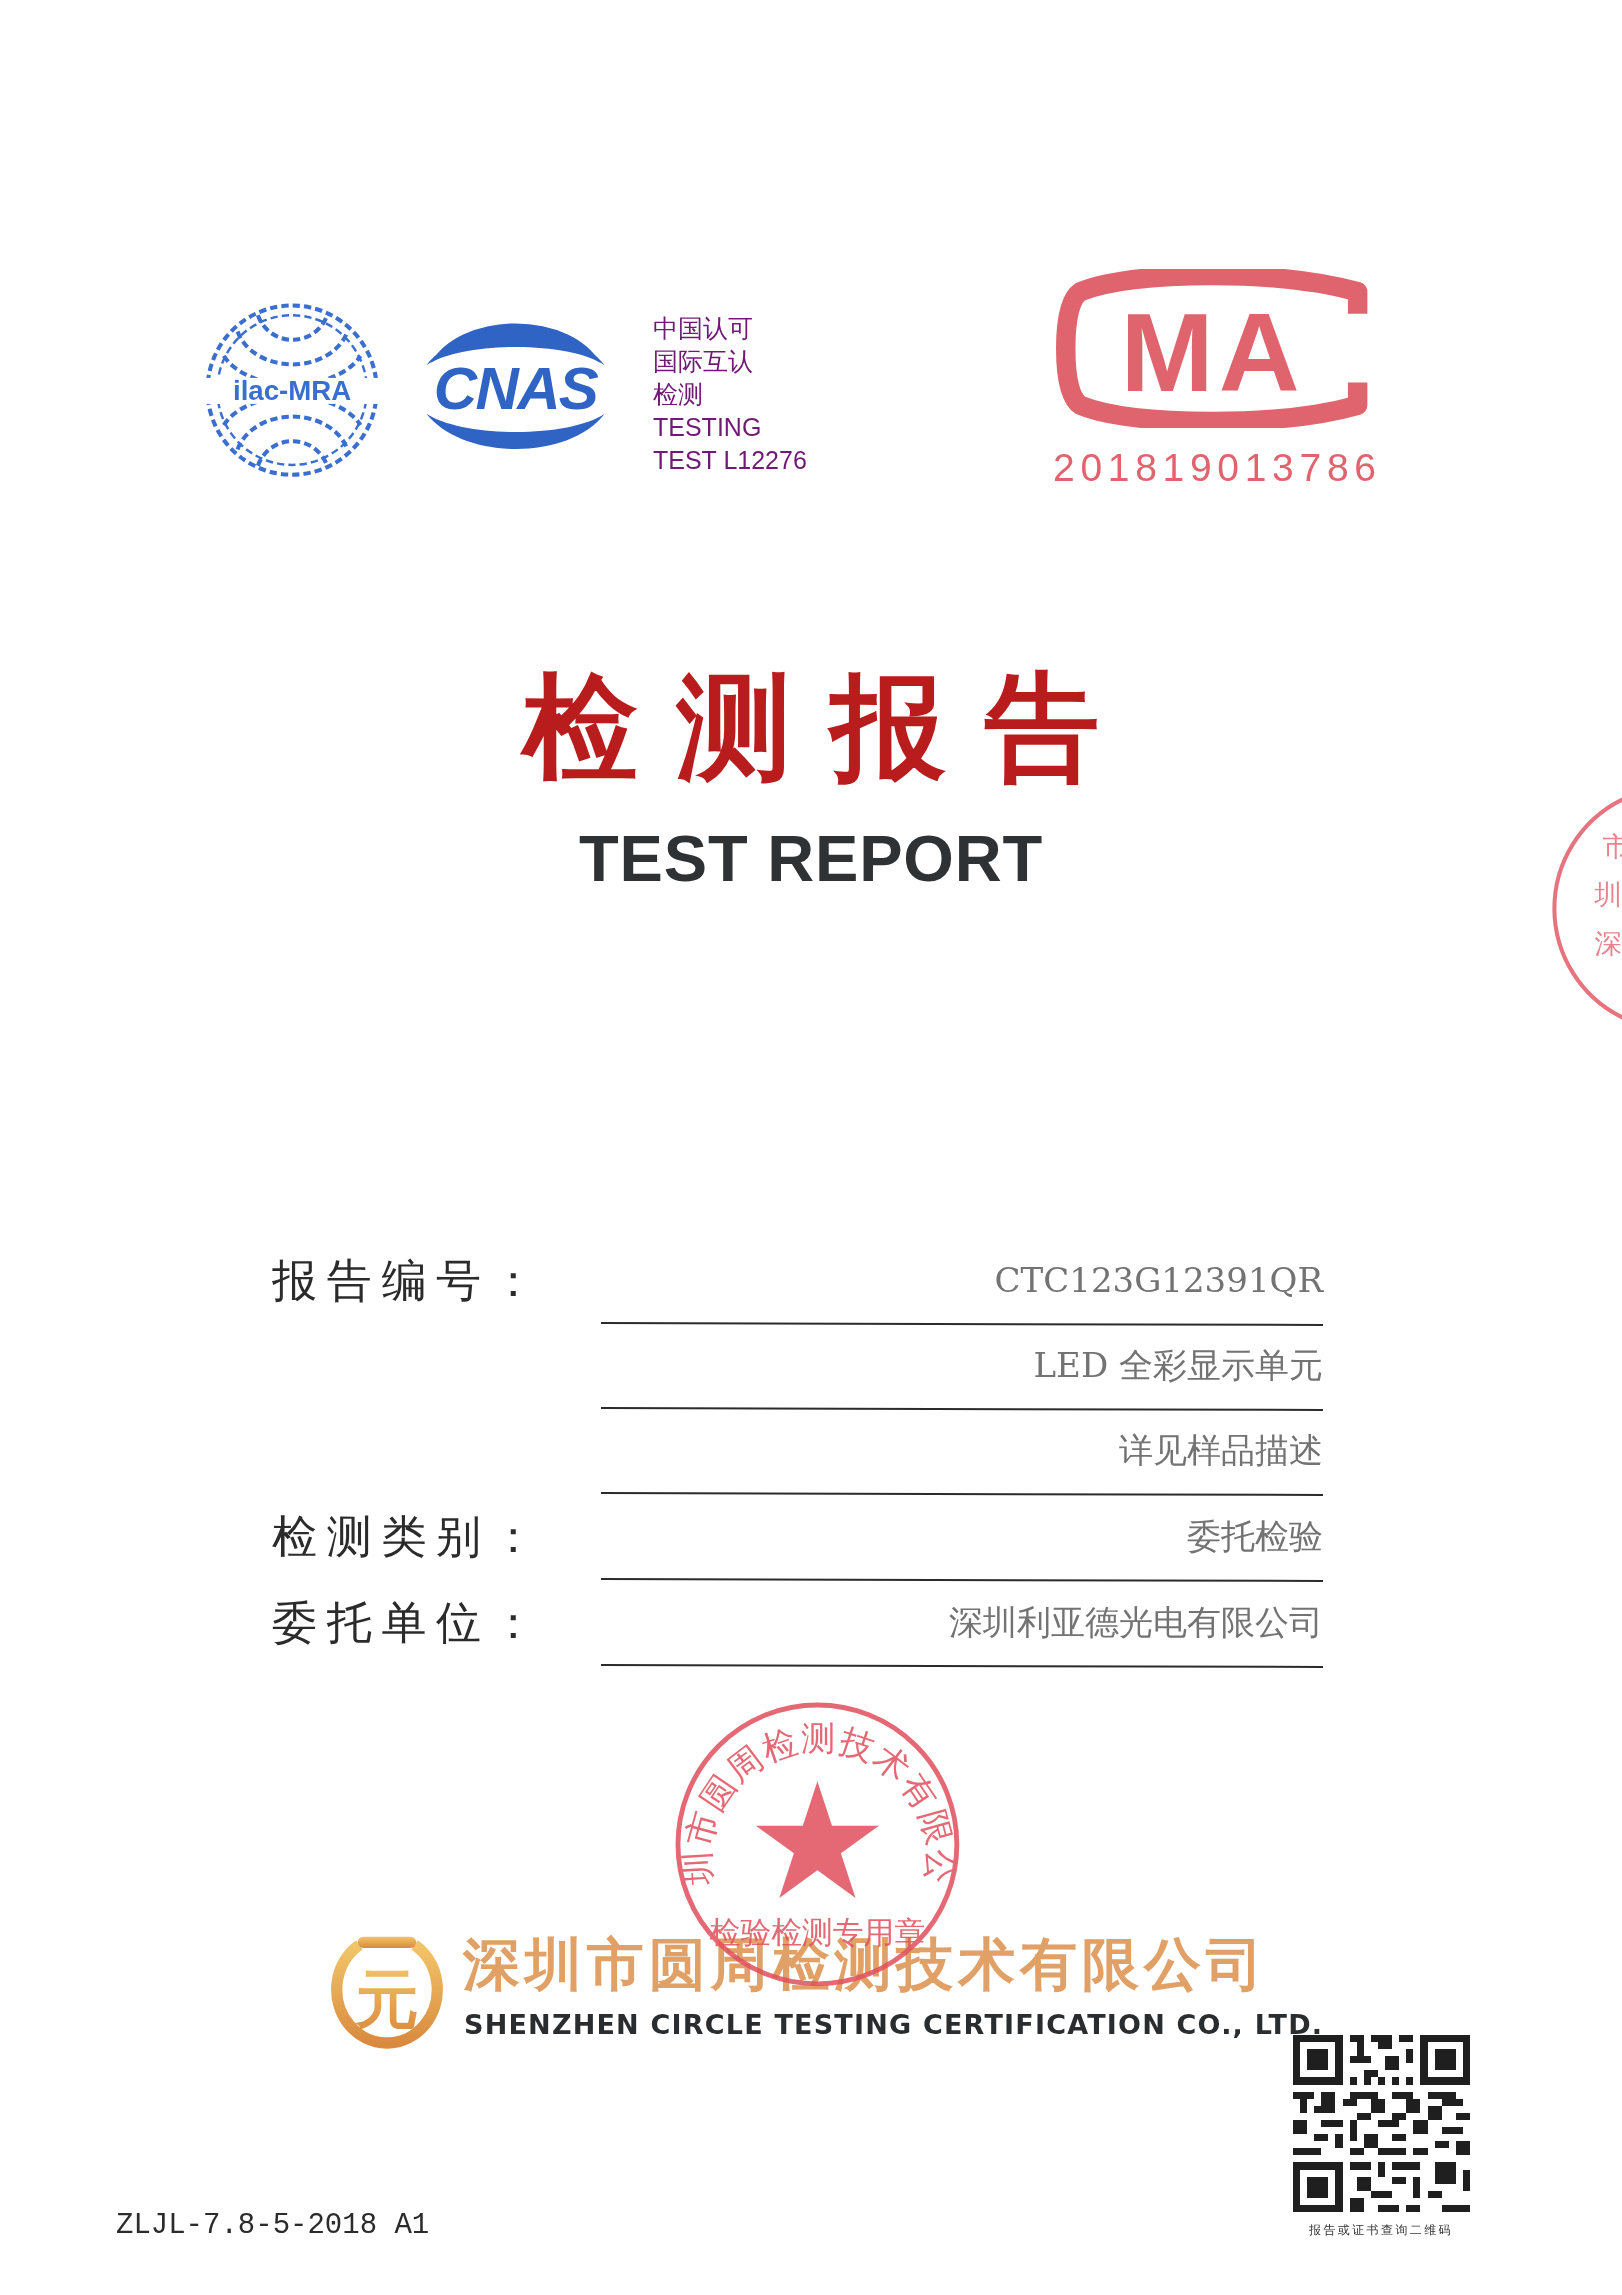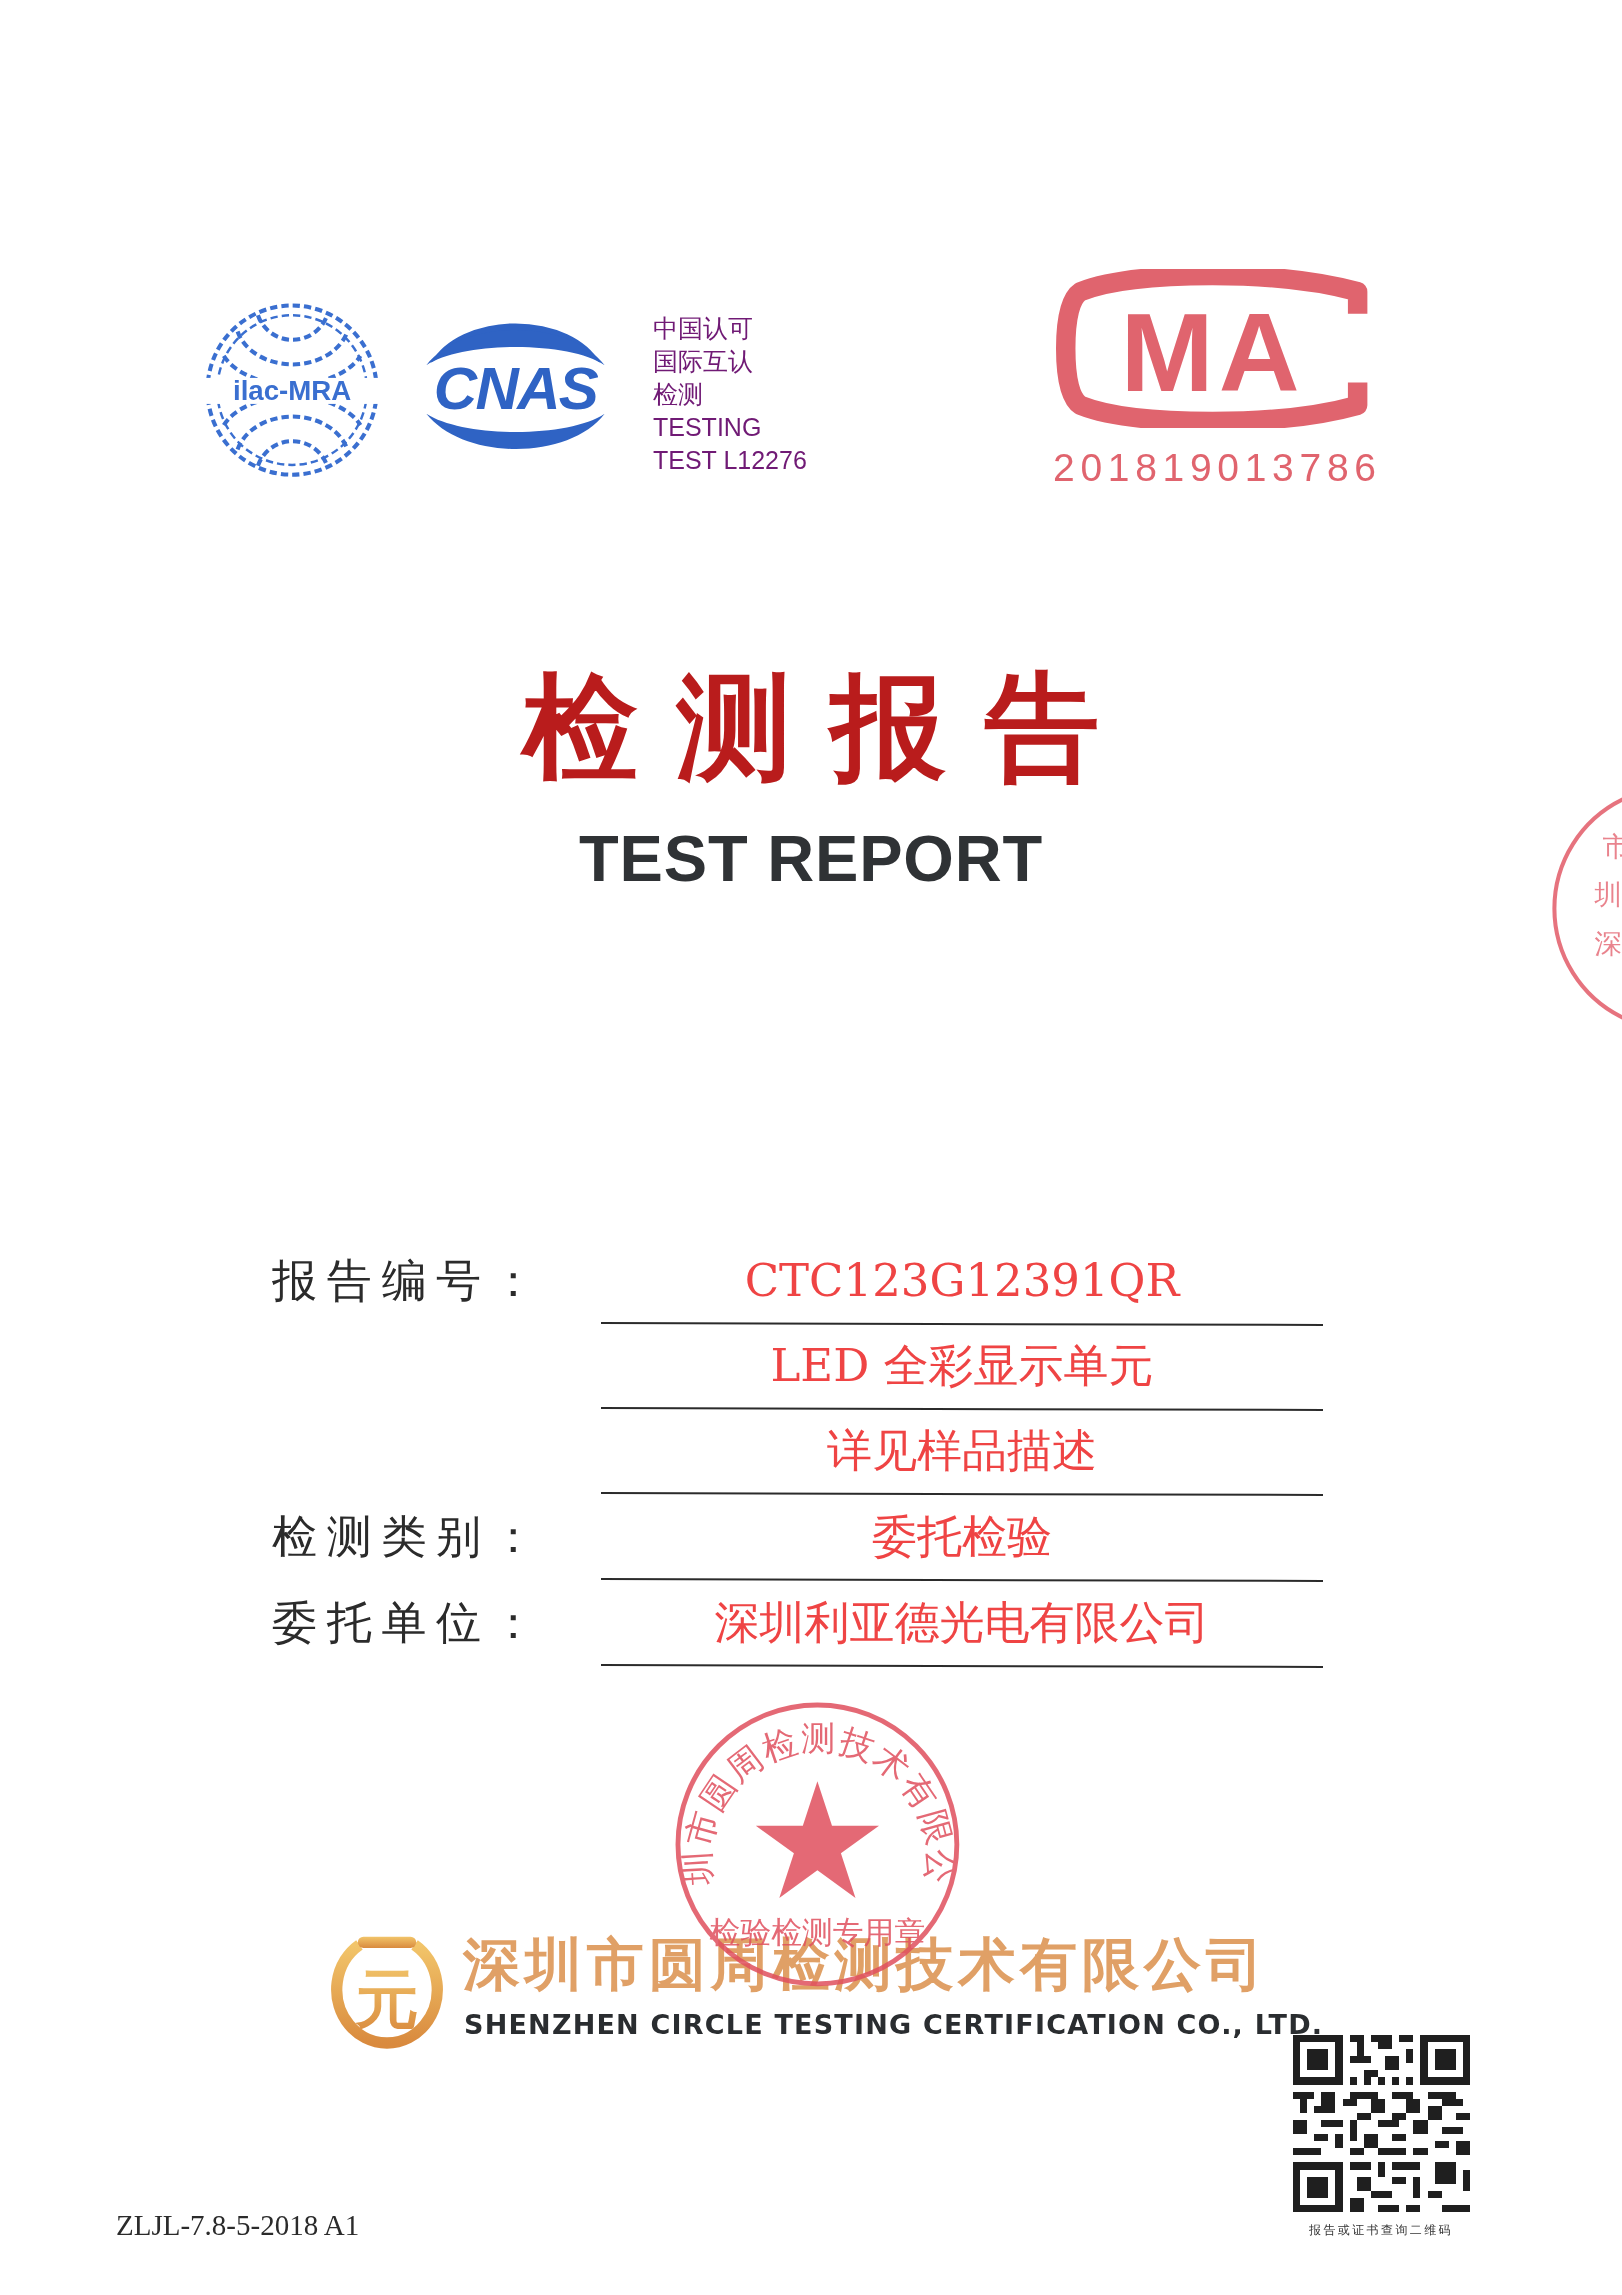--- a/index.html
+++ b/index.html
@@ -22,22 +22,22 @@
               font-family: "DejaVu Sans", sans-serif; padding-left: 39px; box-sizing: border-box; }
   .title-en { left: 0; width: 1622px; top: 826px; text-align: center; font-size: 65px;
               font-weight: bold; color: #2f3235; line-height: 1;
               font-family: "Liberation Sans", sans-serif; letter-spacing: 0.8px; }
 
   
   .field-row { position: absolute; left: 272px; width: 1055px; height: 85px; }
   .field-label { position: absolute; left: 0; top: 0; font-size: 45px; letter-spacing: 9.7px;
                  color: #2b2b2b; line-height: 57px; white-space: nowrap;
                  font-family: "DejaVu Sans", sans-serif; }
-  .field-value { position: absolute; left: 329px; width: 722px; top: 0; text-align: center;
-                 font-size: 45px; line-height: 57px; color: #ef4444; white-space: nowrap;
+  .field-value { position: absolute; left: 329px; width: 722px; top: 0; text-align: right;
+                 font-size: 34px; line-height: 57px; color: #737373; white-space: nowrap;
                  font-family: "DejaVu Serif", "Liberation Serif", serif; }
   .field-value.sans { font-family: "DejaVu Sans", sans-serif; }
   .field-line { position: absolute; left: 329px; width: 722px; top: 71px; height: 0;
                 border-top: 2.4px solid #2b2b2b; transform: rotate(0.15deg); }
 
   
   .seal { left: 665px; top: 1692px; width: 304px; height: 304px; opacity: 0.85; }
   .edge-seal { left: 1546px; top: 791px; width: 97px; height: 235px; }
 
   
@@ -47,21 +47,21 @@
   .co-en { left: 464px; top: 2011px; font-size: 27px; font-weight: bold; color: #2a2d30;
            letter-spacing: 1.2px; line-height: 1; font-family: "DejaVu Sans", sans-serif; }
 
   
   .qr { left: 1293px; top: 2035px; width: 177px; height: 177px; }
   .qr-caption { left: 1290px; top: 2222px; width: 182px; text-align: center; font-size: 12px;
                 color: #333; letter-spacing: 2.4px; font-family: "DejaVu Serif", serif; }
 
   
   .form-code { left: 116px; top: 2209px; font-size: 29px; color: #2b2b2b;
-               font-family: Liberation Serif, serif; }
+               font-family: Liberation Mono, monospace; }
 </style>
 </head>
 <body>
 
 <div class="abs ilac">
   <svg width="183" height="183" viewBox="0 0 225 225">
     <g fill="none" stroke="#3a6fd0" stroke-width="5" stroke-dasharray="9 5">
       <circle cx="112" cy="112" r="104"></circle>
       <circle cx="112" cy="112" r="92" stroke-width="3"></circle>
       <path d="M70 20 A45 45 0 0 0 155 20"></path>

